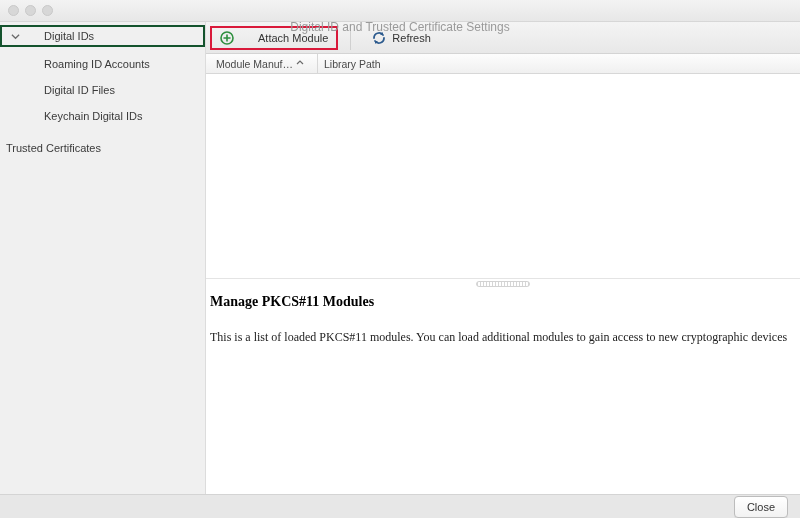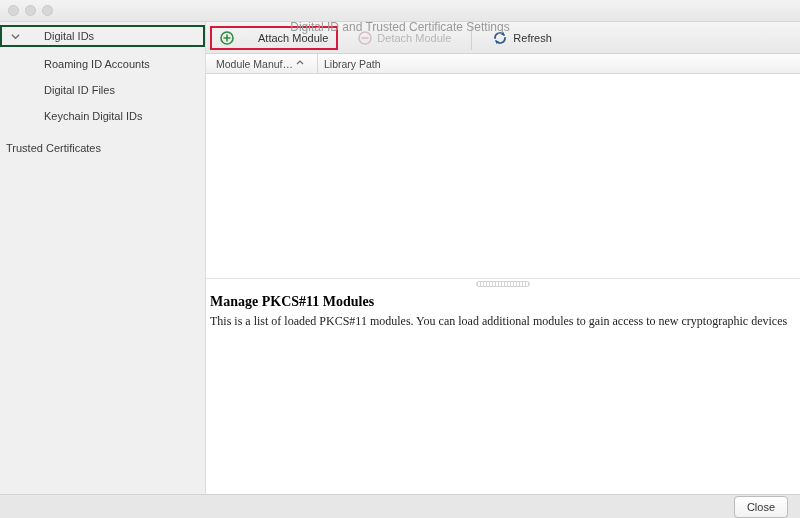--- a/index.html
+++ b/index.html
@@ -25,21 +25,21 @@
   .tb-sep { width: 1px; height: 24px; background: #d0d0d0; }
   .plus-icon svg, .minus-icon svg, .refresh-icon svg { display: block; }
   .col-header { height: 20px; background: linear-gradient(#fdfdfd,#f0f0f0); border-bottom: 1px solid #d7d7d7; display: flex; align-items: center; font-size: 10.5px; color: #4a4a4a; padding-left: 4px; }
   .col { padding: 0 6px; display: flex; align-items: center; gap: 3px; }
   .col.c1 { width: 108px; border-right: 1px solid #d7d7d7; height: 100%; }
   .sort-chev { font-size: 8px; color: #6b6b6b; }
   .list-area { flex: 0 0 204px; background: #fff; }
   .splitter { height: 10px; display: flex; align-items: center; justify-content: center; border-top: 1px solid #e4e4e4; }
   .grip { width: 54px; height: 6px; border: 1px solid #d2d2d2; border-radius: 3px; background: repeating-linear-gradient(90deg,#d6d6d6 0 1px, transparent 1px 3px); }
   .detail { flex: 1; padding: 6px 8px 4px 4px; overflow: hidden; }
-  .detail h2 { font-family: Georgia, "Times New Roman", serif; font-weight: 700; font-size: 14px; color: #000; margin-bottom: 4px; }
+  .detail h2 { font-family: Georgia, "Times New Roman", serif; font-weight: 700; font-size: 14px; color: #000; margin-bottom: 20px; }
   .detail p { font-family: Georgia, "Times New Roman", serif; font-size: 12px; color: #222; white-space: nowrap; }
   .footer { height: 24px; background: #e7e7e7; display: flex; align-items: center; justify-content: flex-end; padding: 0 12px; border-top: 1px solid #d4d4d4; }
   .btn { background: linear-gradient(#ffffff,#f2f2f2); border: 1px solid #bcbcbc; border-radius: 4px; height: 22px; padding: 0 12px; font-size: 11px; color: #333; display: inline-flex; align-items: center; box-shadow: 0 1px 0 rgba(0,0,0,.05); }
 </style>
 </head>
 <body>
 
 <div class="window">
 
   <div class="titlebar">
@@ -85,29 +85,20 @@
       <div class="toolbar">
         <div class="tb-btn hl">
           <span class="plus-icon">
             <svg width="14" height="14" viewBox="0 0 14 14">
                 <circle cx="7" cy="7" r="6" fill="none" stroke="#2e8f3e" stroke-width="1.6"></circle>
                 <path d="M7 3.5 V10.5 M3.5 7 H10.5" stroke="#2e8f3e" stroke-width="1.6"></path>
               </svg>
           </span>
           <span>Attach Module</span>
         </div>
-        <div class="tb-btn disabled">
-          <span class="minus-icon">
-            <svg width="14" height="14" viewBox="0 0 14 14">
-                <circle cx="7" cy="7" r="6" fill="none" stroke="#d6bfc3" stroke-width="1.6"></circle>
-                <path d="M3.5 7 H10.5" stroke="#d6bfc3" stroke-width="1.6"></path>
-              </svg>
-          </span>
-          <span>Detach Module</span>
-        </div>
         <div class="tb-sep"></div>
         <div class="tb-btn">
           <span class="refresh-icon">
             <svg width="16" height="16" viewBox="0 0 16 16">
                 <path d="M3 8a5 5 0 0 1 9-3" fill="none" stroke="#2d5b8e" stroke-width="1.8" stroke-linecap="round"></path>
                 <path d="M12 2 L12 5 L9 5 Z" fill="#2d5b8e"></path>
                 <path d="M13 8a5 5 0 0 1-9 3" fill="none" stroke="#2d5b8e" stroke-width="1.8" stroke-linecap="round"></path>
                 <path d="M4 14 L4 11 L7 11 Z" fill="#2d5b8e"></path>
               </svg>
           </span>

